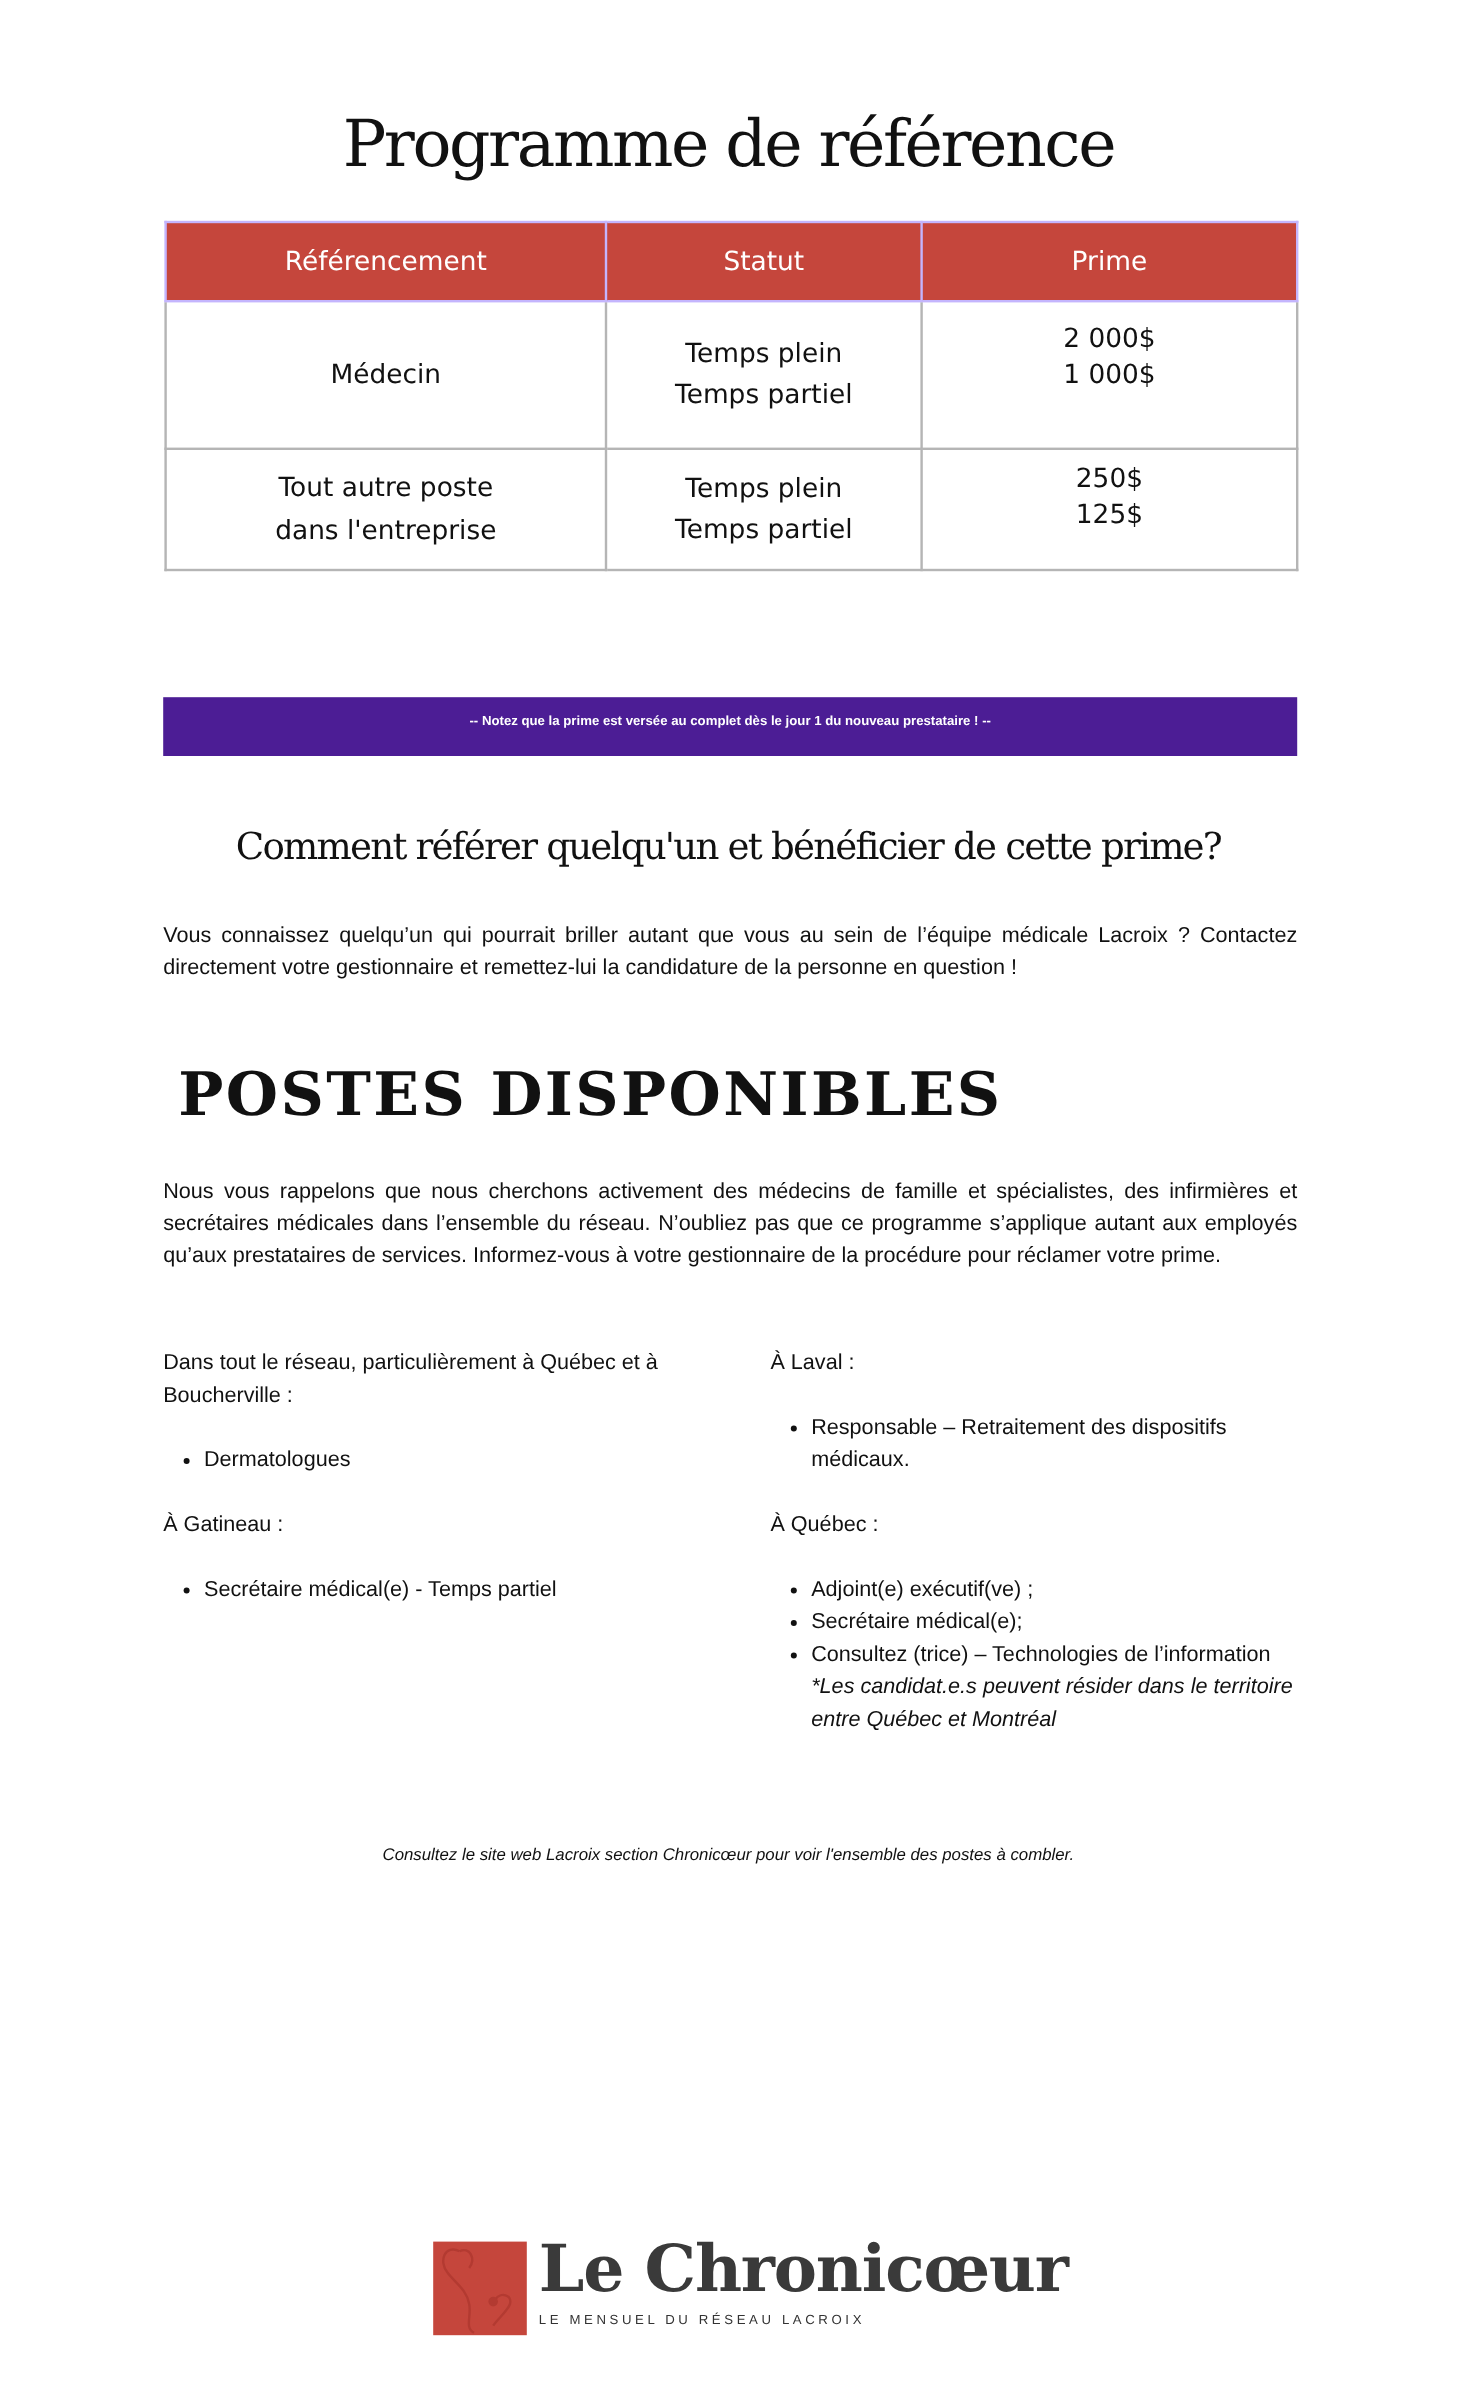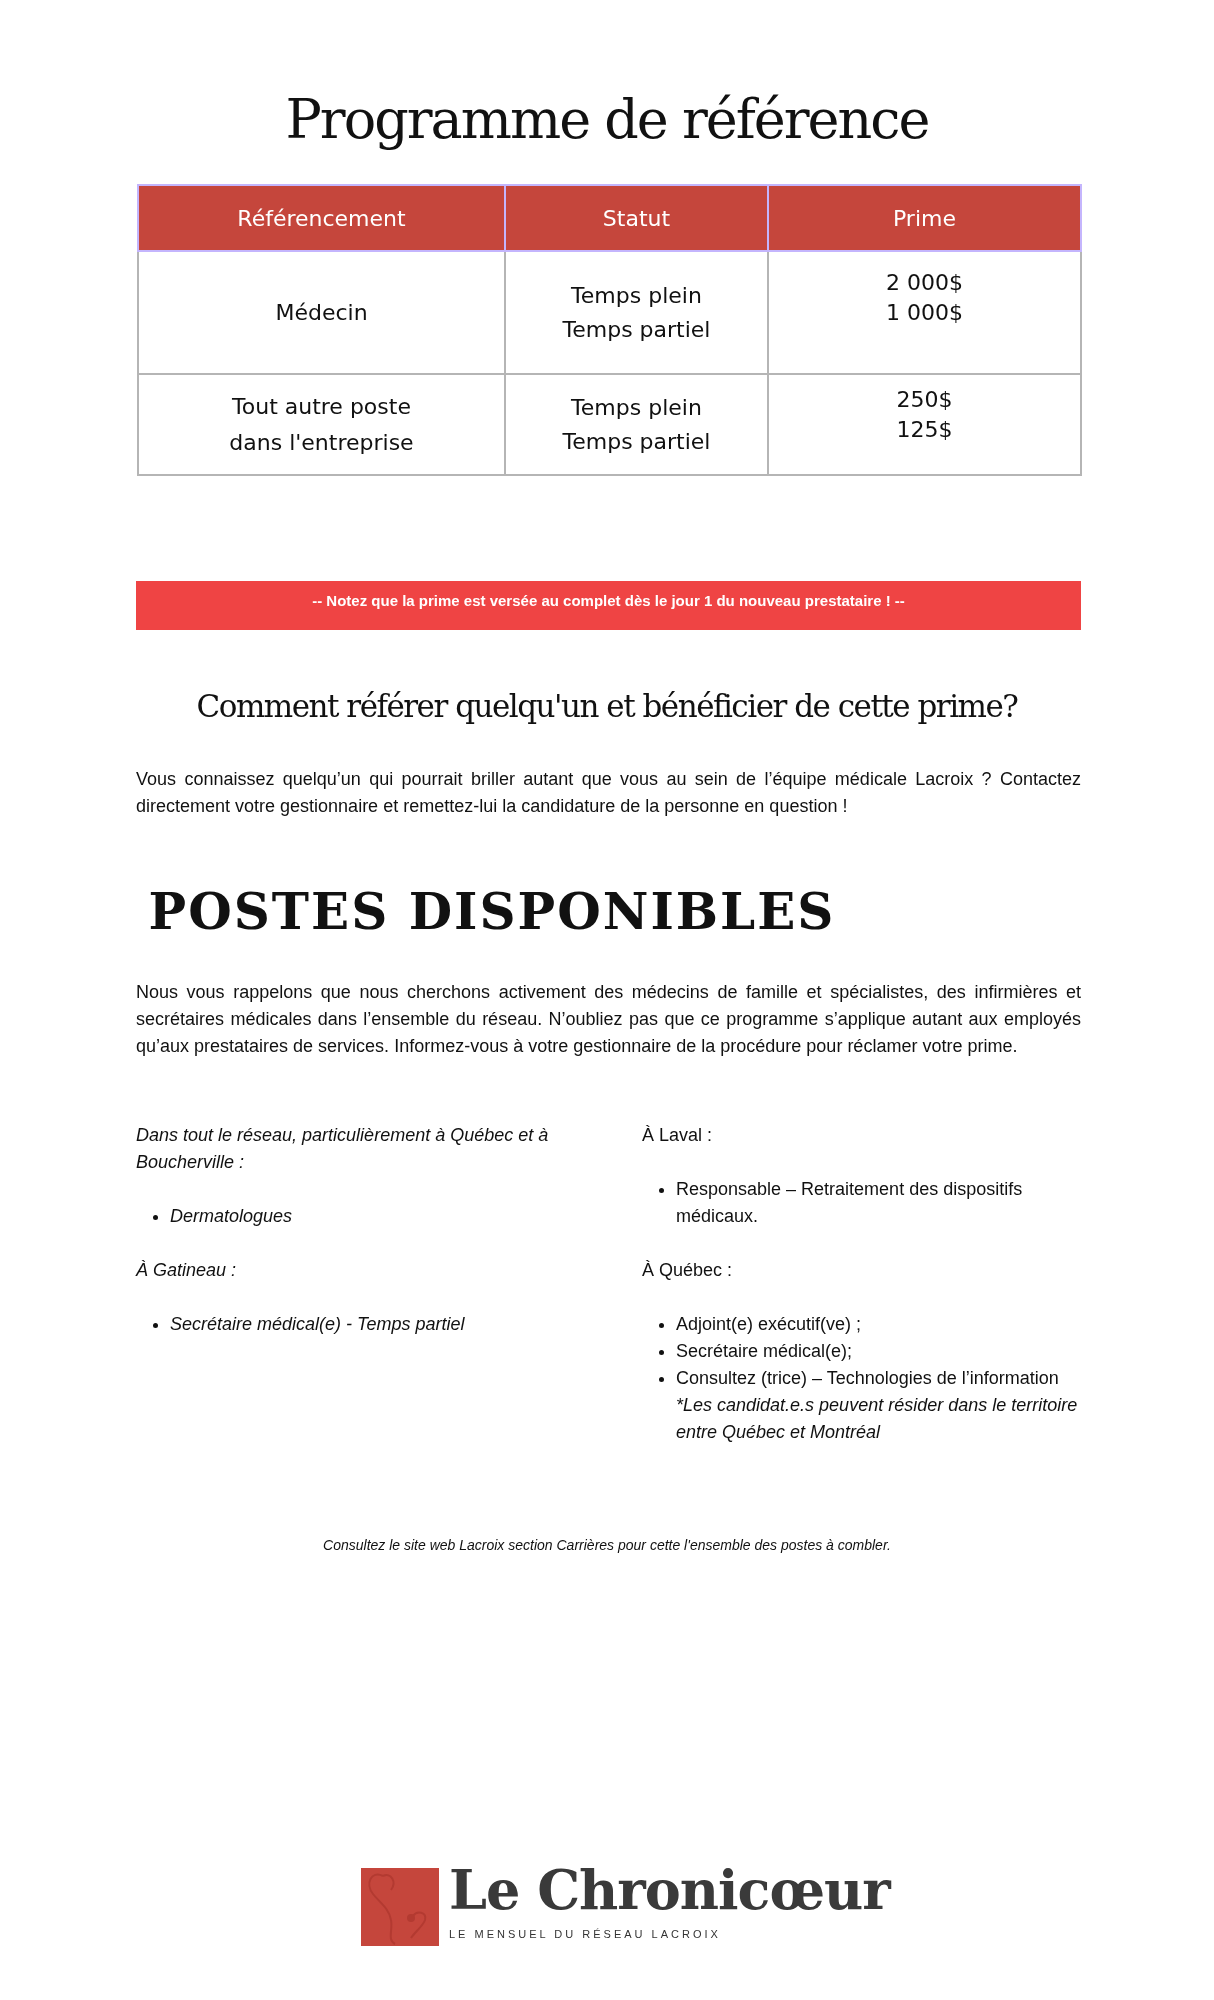--- a/index.html
+++ b/index.html
@@ -29,39 +29,39 @@
     table.ref tr.r2 td { height: 80px; border-top: 4px solid #b0b0b0; border-bottom: 4px solid #b0b0b0; }
     table.ref tr.r2 td:first-child { border-left: 4px solid #b0b0b0; }
     table.ref tr.r2 td:last-child { border-right: 4px solid #b0b0b0; }
     table.ref tr.r3 td { height: 88px; }
     .derm-name { font-size: 22px; line-height: 28px; display: block; }
     .derm-note { font-size: 12px; font-style: italic; line-height: 13px; display: block; }
     .bold { font-weight: bold; }
     .line { display: block; }
     .notice {
       position: absolute; left: 136px; top: 581px; width: 945px; height: 49px;
-      background: #ef4444; color: #fff; font-weight: bold; font-size: 15px;
+      background: #4c1d95; color: #fff; font-weight: bold; font-size: 11px;
       text-align: center; line-height: 40px;
     }
     .h2 {
       position: absolute; left: 0; width: 1214px; top: 688px; margin: 0;
       text-align: center; font-family: "DejaVu Serif", serif; font-weight: normal;
       font-size: 31px; letter-spacing: -1.5px; color: #111;
     }
     .para {
       position: absolute; left: 136px; width: 945px; margin: 0;
       font-size: 18px; line-height: 27px; text-align: justify; color: #111;
     }
     .h1b {
       position: absolute; left: 0; width: 984px; top: 882px; margin: 0;
       text-align: center; font-family: "DejaVu Serif", serif; font-weight: bold;
       font-size: 50px; letter-spacing: 2px; color: #111;
     }
     .col { position: absolute; top: 1122px; font-size: 18px; line-height: 27px; color: #111; }
-    .col.left { left: 136px; width: 460px; font-style: italic; }
+    .col.left { left: 136px; width: 460px; }
     .col.right { left: 642px; width: 440px; }
     .col p { margin: 0 0 27px 0; }
     .col ul { margin: 0 0 27px 0; padding-left: 34px; }
     .col li { margin: 0; }
     .italic-note { font-style: italic; display: block; }
     .footer-note {
       position: absolute; left: 0; width: 1214px; top: 1537px;
       text-align: center; font-style: italic; font-size: 14px; color: #111;
     }
     .logo { position: absolute; left: 361px; top: 1868px; width: 520px; height: 80px; }
@@ -150,21 +150,21 @@
   <ul>
     <li>Adjoint(e) exécutif(ve) ;</li>
     <li>Secrétaire médical(e);</li>
     <li>
       <span>Consultez (trice) – Technologies de l’information</span>
       <span class="italic-note">*Les candidat.e.s peuvent résider dans le  territoire entre Québec et Montréal</span>
     </li>
   </ul>
 </div>
 
-<div class="footer-note">Consultez le site web Lacroix section Carrières pour cette l'ensemble des postes à combler.</div>
+<div class="footer-note">Consultez le site web Lacroix section Chronicœur pour voir l'ensemble des postes à combler.</div>
 
 <div class="logo">
   <div class="logo-mark">
     <svg width="78" height="78" viewBox="0 0 78 78">
       <path d="M22 8 C10 2 4 16 12 26 C18 34 28 40 30 52 C32 62 26 72 34 76" fill="none" stroke="#b33a31" stroke-width="2"></path>
       <path d="M22 8 C30 4 36 14 30 22" fill="none" stroke="#b33a31" stroke-width="2"></path>
       <path d="M52 48 C56 42 66 44 64 52 C62 58 54 64 50 70" fill="none" stroke="#b33a31" stroke-width="2"></path>
       <circle cx="50" cy="50" r="4" fill="#b33a31"></circle>
     </svg>
   </div>

